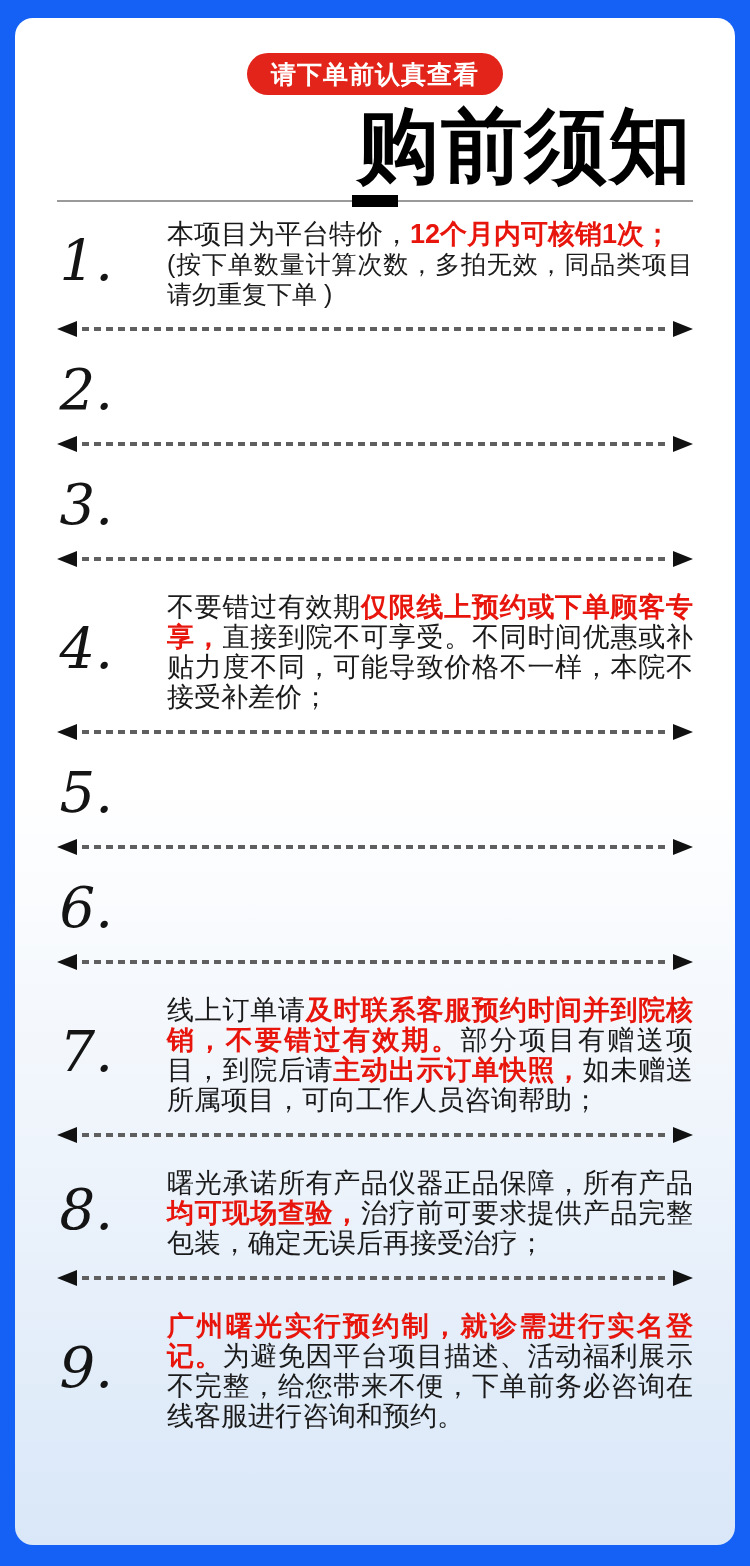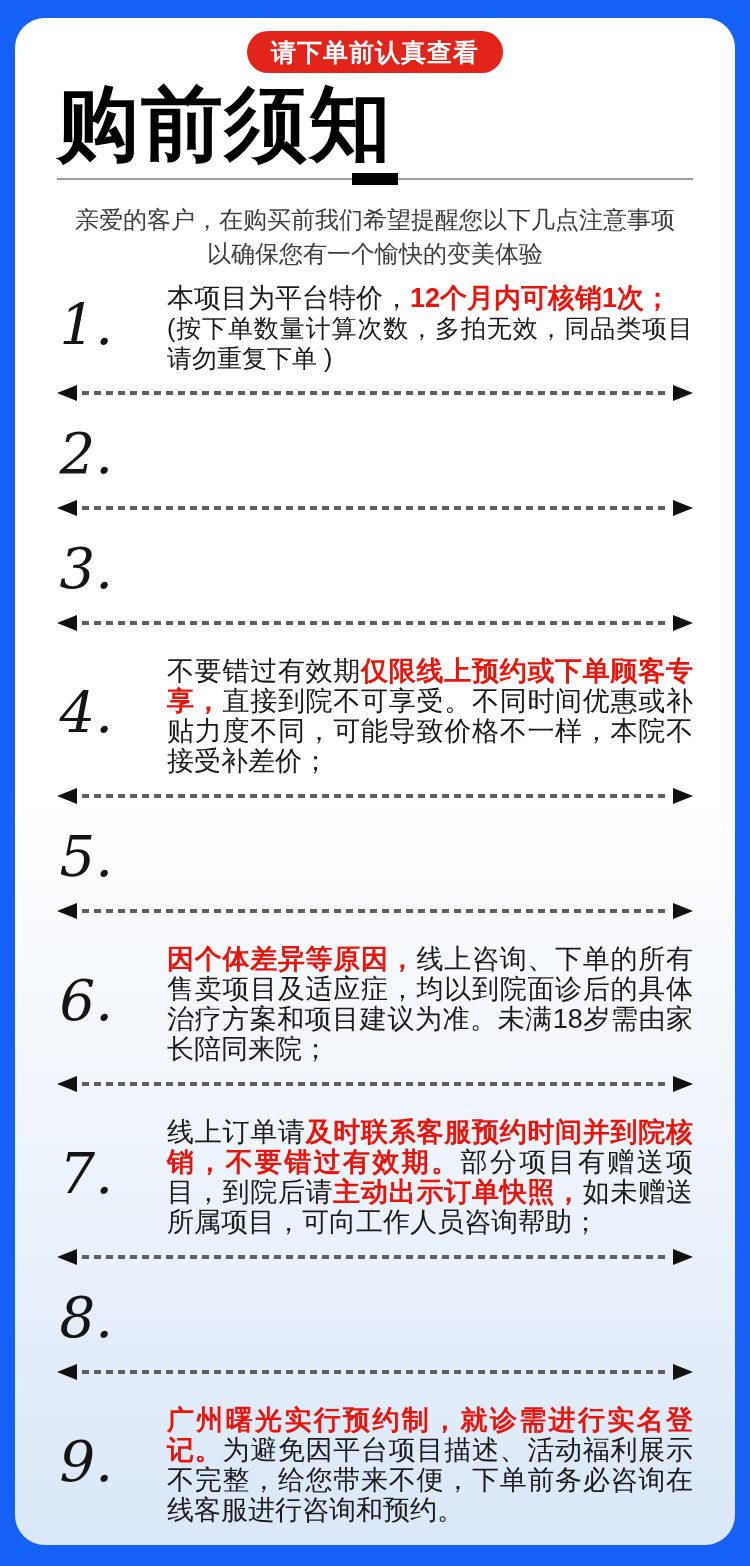--- a/index.html
+++ b/index.html
@@ -12,32 +12,32 @@
   }
   *{box-sizing:border-box;}
   html,body{margin:0;padding:0;}
   body{
     width:750px;height:1566px;position:relative;overflow:hidden;
     background:var(--page_bg);
     font-family:"Liberation Sans",sans-serif;
   }
   .card{
     position:absolute;left:15px;right:15px;top:18px;bottom:21px;
-    border-radius:30px;overflow:hidden;
+    border-radius:18px;overflow:hidden;
     background:linear-gradient(180deg,#ffffff 0%,#ffffff 50%,#eef4fb 74%,var(--card_bottom) 100%);
-    padding:13px 42px 0;
+    padding:35px 42px 0;
   }
   .badge-row{text-align:center;}
   .badge{
     display:inline-block;background:var(--badge_bg);color:#fff;
     font-size:25px;font-weight:700;line-height:30px;
     padding:6px 24px;border-radius:24px;letter-spacing:1px;
   }
   .title{
-    text-align:left;font-size:82px;font-weight:900;color:#000;
+    text-align:right;font-size:82px;font-weight:900;color:#000;
     line-height:86px;margin-top:8px;letter-spacing:2px;
   }
   .divider{position:relative;height:12px;margin-top:6px;}
   .divider-line{position:absolute;left:0;right:0;top:5px;height:2px;background:#9a9a9a;}
   .divider-block{position:absolute;left:50%;top:0;width:46px;height:12px;margin-left:-23px;background:#000;}
   .subtitle{margin-top:18px;text-align:center;font-size:24px;line-height:34px;color:#3d3d3d;}
   .list{margin-top:12px;}
   .item{display:flex;align-items:center;}
   .num{
     flex:none;width:56px;text-align:right;margin-right:10px;padding-bottom:6px;
@@ -62,24 +62,20 @@
     <span class="badge">请下单前认真查看</span>
   </div>
 
   <div class="title">购前须知</div>
 
   <div class="divider">
     <span class="divider-line"></span>
     <span class="divider-block"></span>
   </div>
 
-  <div class="subtitle">
-    <div>亲爱的客户，在购买前我们希望提醒您以下几点注意事项</div>
-    <div>以确保您有一个愉快的变美体验</div>
-  </div>
 
   <div class="list">
 
     <div class="item">
       <div class="num">1.</div>
       <div class="text">
         <span>本项目为平台特价，</span><span class="red">12个月内可核销1次；</span>
         <div class="note-line">(按下单数量计算次数，多拍无效，同品类项目请勿重复下单 )</div>
       </div>
     </div>
@@ -128,23 +124,20 @@
     </div>
 
     <div class="sep">
       <span class="tri tri-left"></span>
       <span class="dash"></span>
       <span class="tri tri-right"></span>
     </div>
 
     <div class="item">
       <div class="num">6.</div>
-      <div class="text">
-        <span class="red">因个体差异等原因，</span><span>线上咨询、下单的所有售卖项目及适应症，均以到院面诊后的具体治疗方案和项目建议为准。未满18岁需由家长陪同来院；</span>
-      </div>
     </div>
 
     <div class="sep">
       <span class="tri tri-left"></span>
       <span class="dash"></span>
       <span class="tri tri-right"></span>
     </div>
 
     <div class="item">
       <div class="num">7.</div>
@@ -154,20 +147,23 @@
     </div>
 
     <div class="sep">
       <span class="tri tri-left"></span>
       <span class="dash"></span>
       <span class="tri tri-right"></span>
     </div>
 
     <div class="item">
       <div class="num">8.</div>
+      <div class="text">
+        <span>曙光承诺所有产品仪器正品保障，所有产品</span><span class="red">均可现场查验，</span><span>治疗前可要求提供产品完整包装，确定无误后再接受治疗；</span>
+      </div>
     </div>
 
     <div class="sep">
       <span class="tri tri-left"></span>
       <span class="dash"></span>
       <span class="tri tri-right"></span>
     </div>
 
     <div class="item">
       <div class="num">9.</div>

